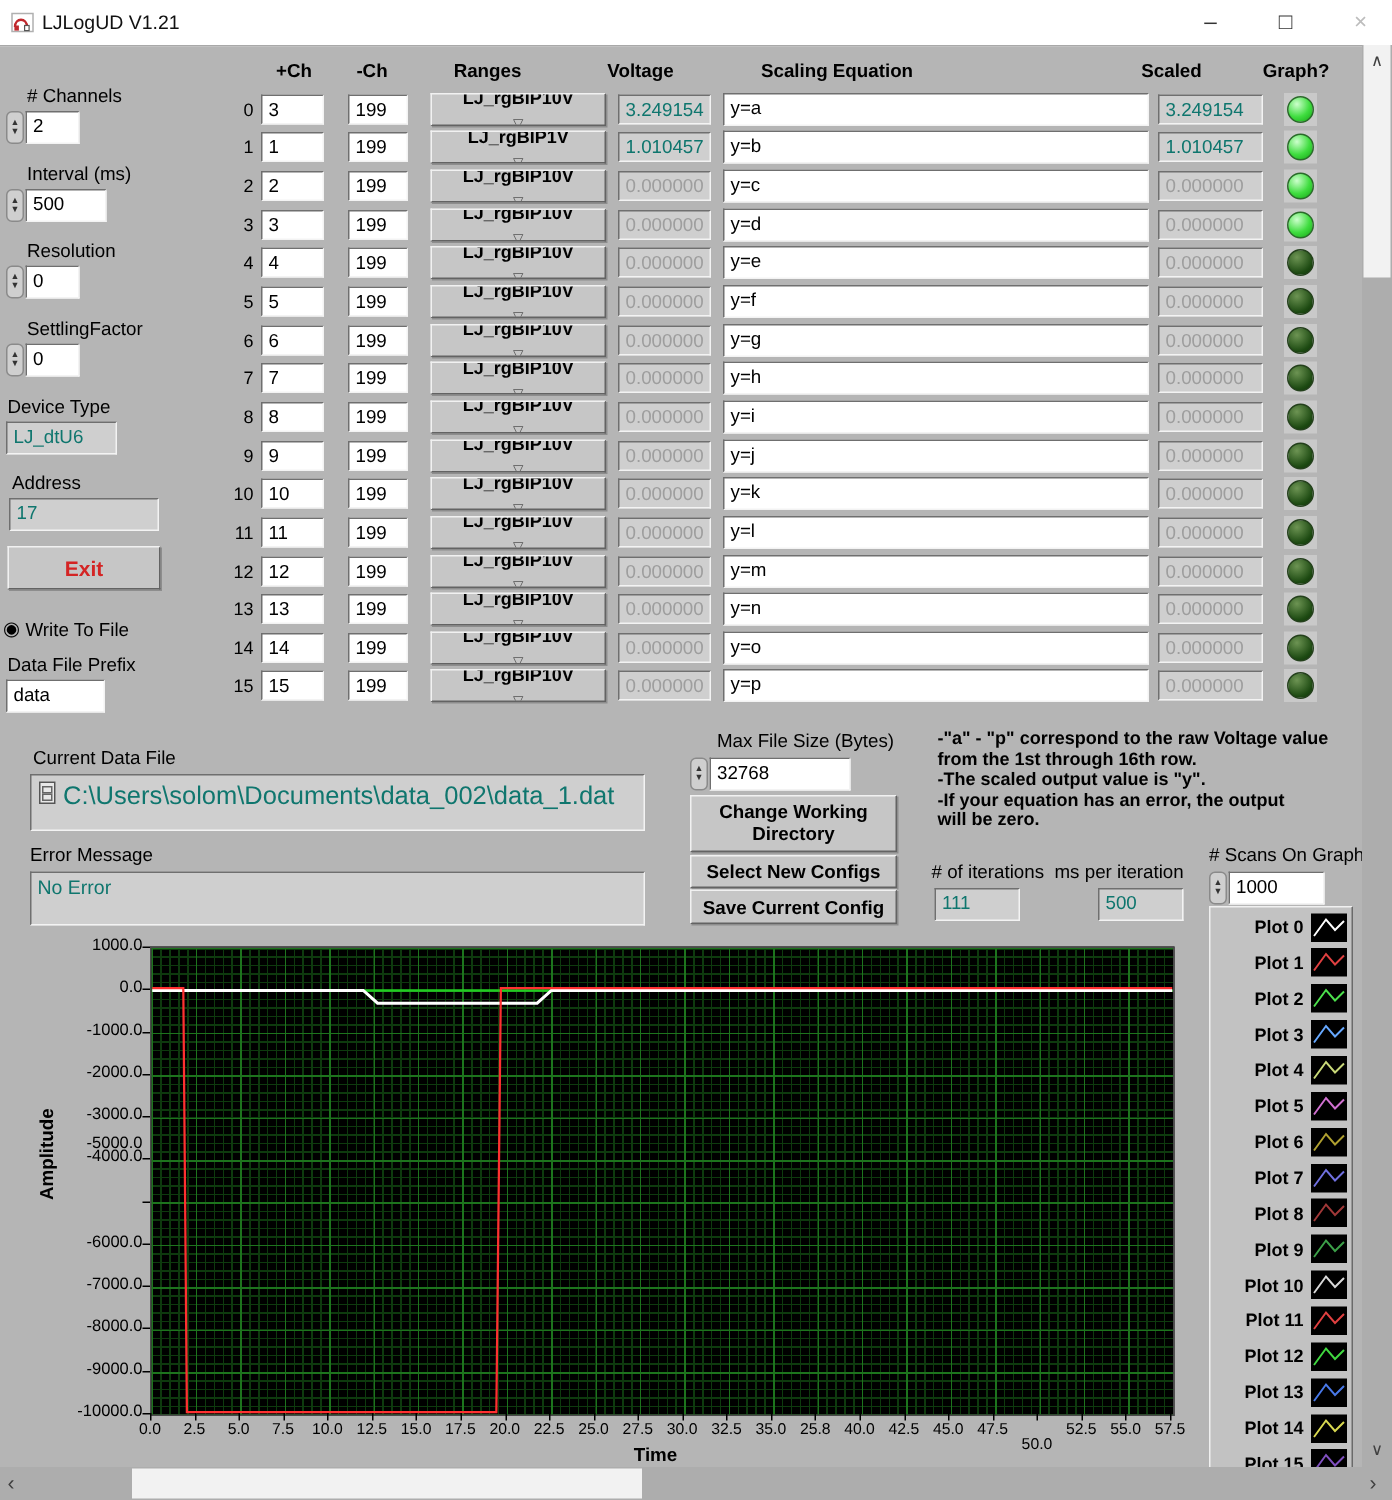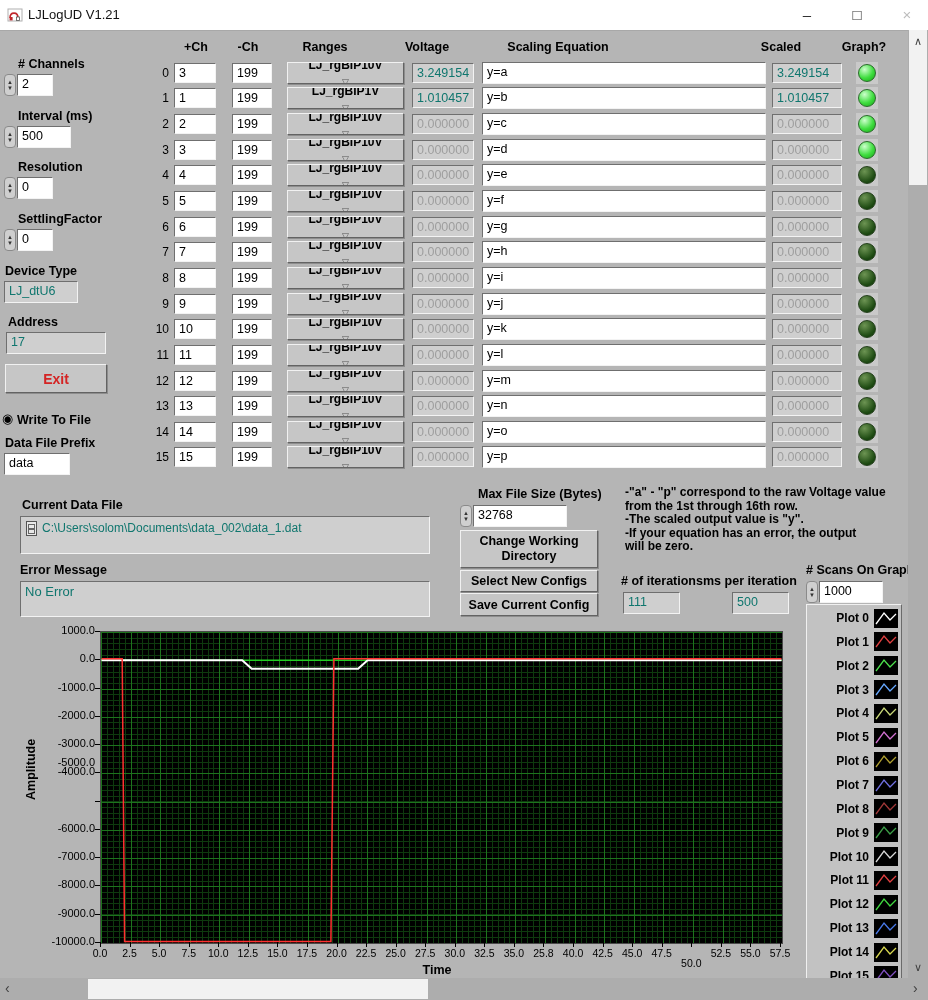--- a/index.html
+++ b/index.html
@@ -5,21 +5,21 @@
   html,body{margin:0;padding:0;}
   body{width:928px;height:1000px;position:relative;overflow:hidden;
        font-family:"Liberation Sans", sans-serif;background:#b5b5b5;
        -webkit-font-smoothing:antialiased;}
   .abs{position:absolute;}
   
   .titlebar{left:0;top:0;width:928px;height:30px;background:#ffffff;border-bottom:1px solid #a8a8a8;}
   .title-text{left:28px;top:7px;font-size:13px;color:#111;}
   .win-btn{top:3px;width:34px;height:24px;text-align:center;font-size:15px;color:#333;line-height:24px;}
   
-  .lbl{font-size:12.5px;font-weight:700;color:#000;white-space:nowrap;}
+  .lbl{font-size:12.5px;font-weight:400;color:#000;white-space:nowrap;}
   .sunken{border-top:1px solid #6f6f6f;border-left:1px solid #6f6f6f;
           border-bottom:1px solid #f3f3f3;border-right:1px solid #f3f3f3;box-sizing:border-box;}
   .white-inp{background:#ffffff;color:#000;font-size:12.5px;padding:2px 4px;}
   .gray-inp{background:#cfcfcf;color:#0f766e;font-size:12.5px;padding:2px 4px;}
   .raised{background:#c6c6c6;border-top:1px solid #f1f1f1;border-left:1px solid #f1f1f1;
           border-bottom:1px solid #636363;border-right:1px solid #636363;
           box-shadow:1px 1px 0 #8d8d8d;box-sizing:border-box;flex-direction:column;}
   .btn{display:flex;align-items:center;justify-content:center;text-align:center;
        font-size:12.5px;font-weight:600;color:#000;cursor:default;}
   .spin{width:12px;height:22px;background:#cfcfcf;border:1px solid #8a8a8a;border-radius:4px;
@@ -385,21 +385,21 @@
       <div class="cell sunken gray-inp scaled dim">0.000000</div>
       <div class="led-tile">
         <div class="led off"></div>
       </div>
     </div>
   </div>
 
 <span class="abs lbl" style="left:22px;top:498px">Current Data File</span>
 <div class="abs sunken gray-inp" style="left:20px;top:516px;width:410px;height:38px;display:flex;align-items:flex-start;gap:5px;padding:4px 5px">
   <span class="path-icon"></span>
-  <span style="font-size:12px">C:\Users\solom\Documents\data_002\data_1.dat</span>
+  <span style="font-size:17px">C:\Users\solom\Documents\data_002\data_1.dat</span>
 </div>
 
 <span class="abs lbl" style="left:20px;top:563px">Error Message</span>
 <div class="abs sunken gray-inp" style="left:20px;top:581px;width:410px;height:36px;font-size:13px">No Error</div>
 
 <span class="abs lbl" style="left:478px;top:487px">Max File Size (Bytes)</span>
 <div class="abs spin" style="left:460px;top:505px">
     <span>▲</span>
     <span>▼</span>
   </div>

